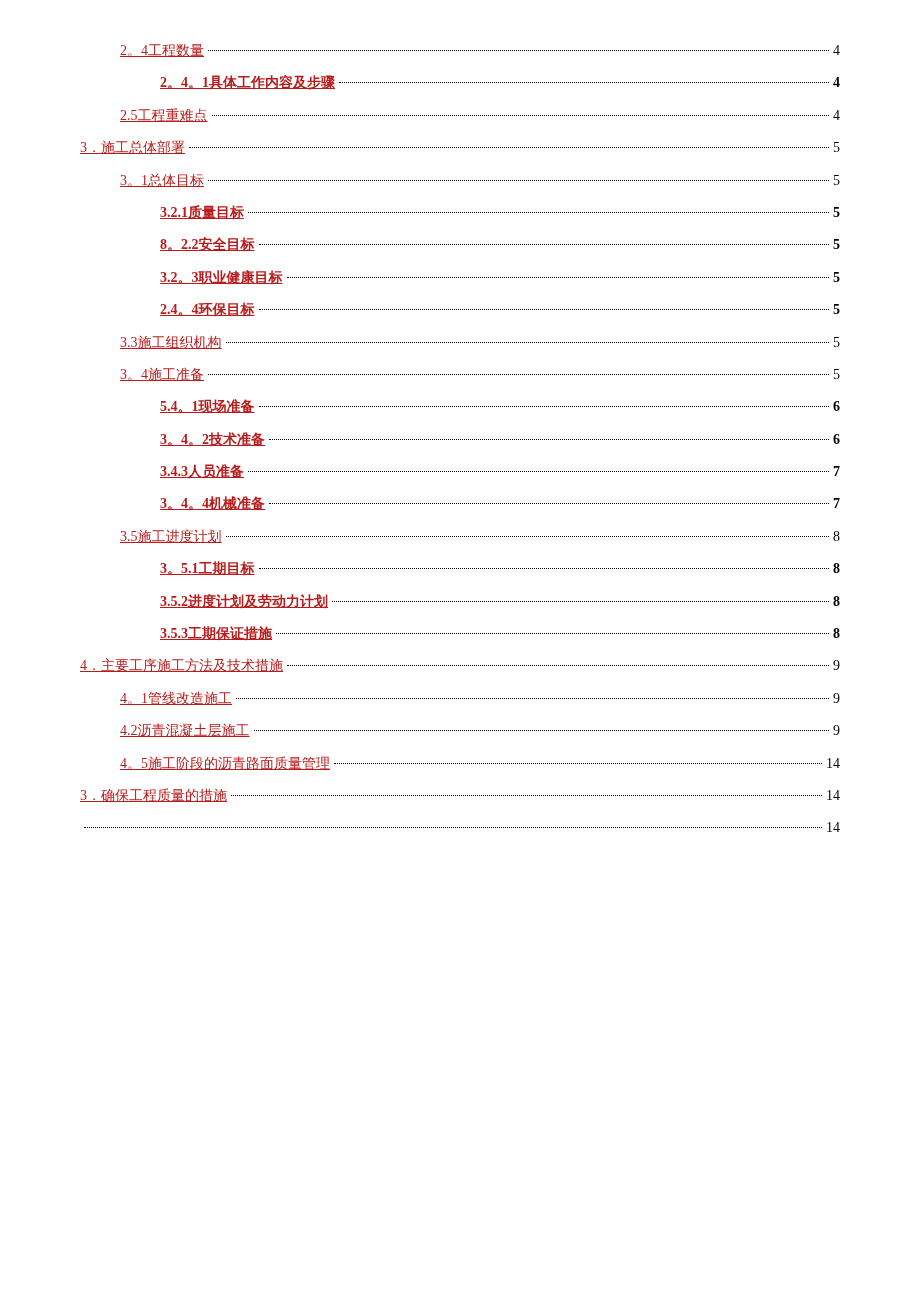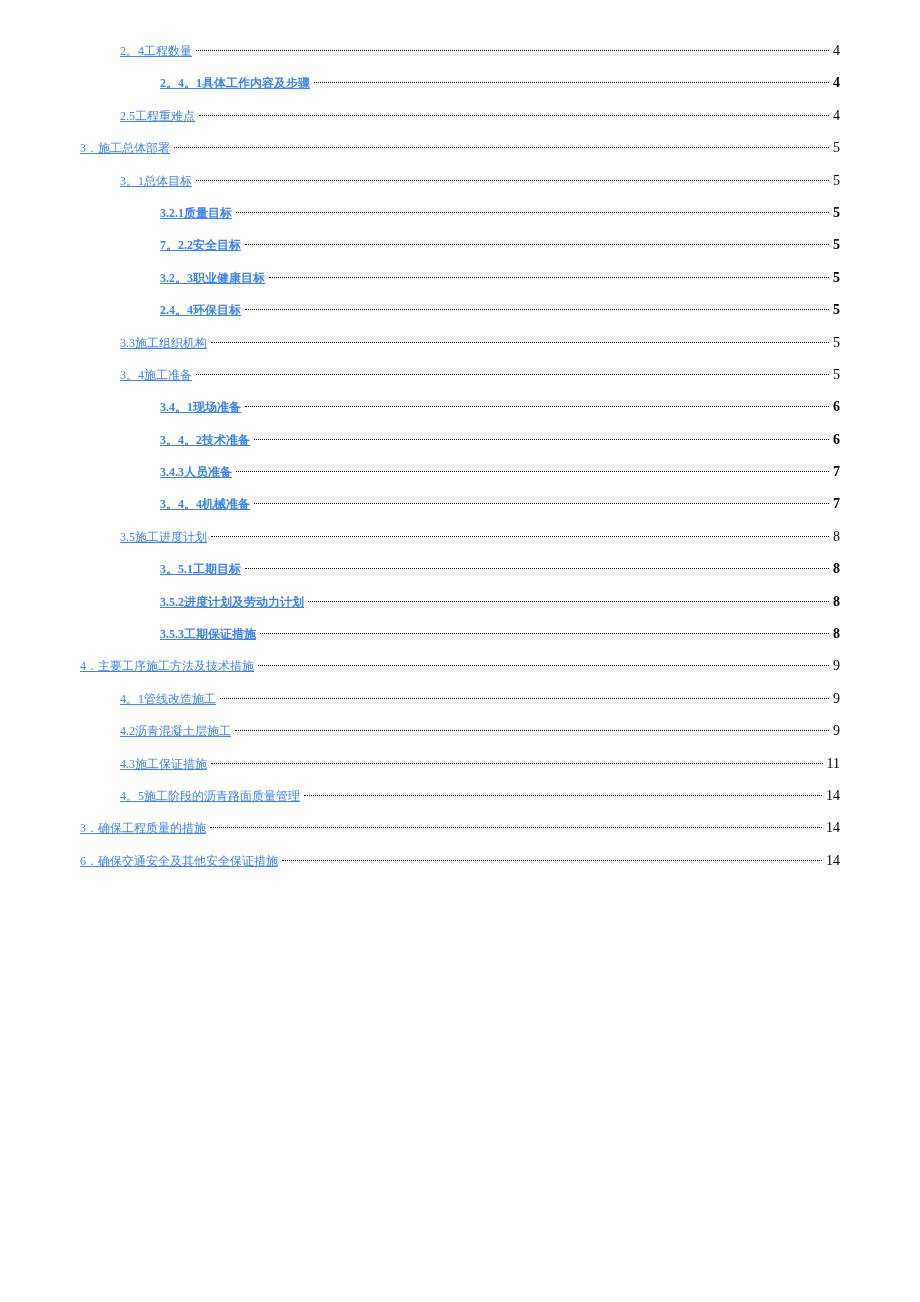--- a/index.html
+++ b/index.html
@@ -23,25 +23,25 @@
     }
 
     .toc-entry {
       display: flex;
       align-items: baseline;
       margin-bottom: 10px;
       line-height: 1.6;
     }
 
     .toc-link {
-      color: #3b82f6;
+      color: #b91c1c;
       text-decoration: underline;
       white-space: nowrap;
       flex-shrink: 0;
-      font-size: 12px;
+      font-size: 14px;
     }
 
     .toc-dots {
       flex: 1;
       border-bottom: 1px dotted #000;
       margin: 0 4px;
       position: relative;
       bottom: 4px;
     }
 
@@ -84,21 +84,21 @@
       <a class="toc-link" href="#">3。1总体目标</a>
       <span class="toc-dots"></span>
       <span class="toc-page">5</span>
     </div>
     <div class="toc-entry level-3">
       <a class="toc-link" href="#">3.2.1质量目标</a>
       <span class="toc-dots"></span>
       <span class="toc-page">5</span>
     </div>
     <div class="toc-entry level-3">
-      <a class="toc-link" href="#">7。2.2安全目标</a>
+      <a class="toc-link" href="#">8。2.2安全目标</a>
       <span class="toc-dots"></span>
       <span class="toc-page">5</span>
     </div>
     <div class="toc-entry level-3">
       <a class="toc-link" href="#">3.2。3职业健康目标</a>
       <span class="toc-dots"></span>
       <span class="toc-page">5</span>
     </div>
     <div class="toc-entry level-3">
       <a class="toc-link" href="#">2.4。4环保目标</a>
@@ -109,21 +109,21 @@
       <a class="toc-link" href="#">3.3施工组织机构</a>
       <span class="toc-dots"></span>
       <span class="toc-page">5</span>
     </div>
     <div class="toc-entry level-2">
       <a class="toc-link" href="#">3。4施工准备</a>
       <span class="toc-dots"></span>
       <span class="toc-page">5</span>
     </div>
     <div class="toc-entry level-3">
-      <a class="toc-link" href="#">3.4。1现场准备</a>
+      <a class="toc-link" href="#">5.4。1现场准备</a>
       <span class="toc-dots"></span>
       <span class="toc-page">6</span>
     </div>
     <div class="toc-entry level-3">
       <a class="toc-link" href="#">3。4。2技术准备</a>
       <span class="toc-dots"></span>
       <span class="toc-page">6</span>
     </div>
     <div class="toc-entry level-3">
       <a class="toc-link" href="#">3.4.3人员准备</a>
@@ -164,32 +164,26 @@
       <a class="toc-link" href="#">4。1管线改造施工</a>
       <span class="toc-dots"></span>
       <span class="toc-page">9</span>
     </div>
     <div class="toc-entry level-2">
       <a class="toc-link" href="#">4.2沥青混凝土层施工</a>
       <span class="toc-dots"></span>
       <span class="toc-page">9</span>
     </div>
     <div class="toc-entry level-2">
-      <a class="toc-link" href="#">4.3施工保证措施</a>
-      <span class="toc-dots"></span>
-      <span class="toc-page">11</span>
-    </div>
-    <div class="toc-entry level-2">
       <a class="toc-link" href="#">4。5施工阶段的沥青路面质量管理</a>
       <span class="toc-dots"></span>
       <span class="toc-page">14</span>
     </div>
     <div class="toc-entry level-1">
       <a class="toc-link" href="#">3．确保工程质量的措施</a>
       <span class="toc-dots"></span>
       <span class="toc-page">14</span>
     </div>
     <div class="toc-entry level-1">
-      <a class="toc-link" href="#">6．确保交通安全及其他安全保证措施</a>
       <span class="toc-dots"></span>
       <span class="toc-page">14</span>
     </div>
   </div>
 
 </body></html>

